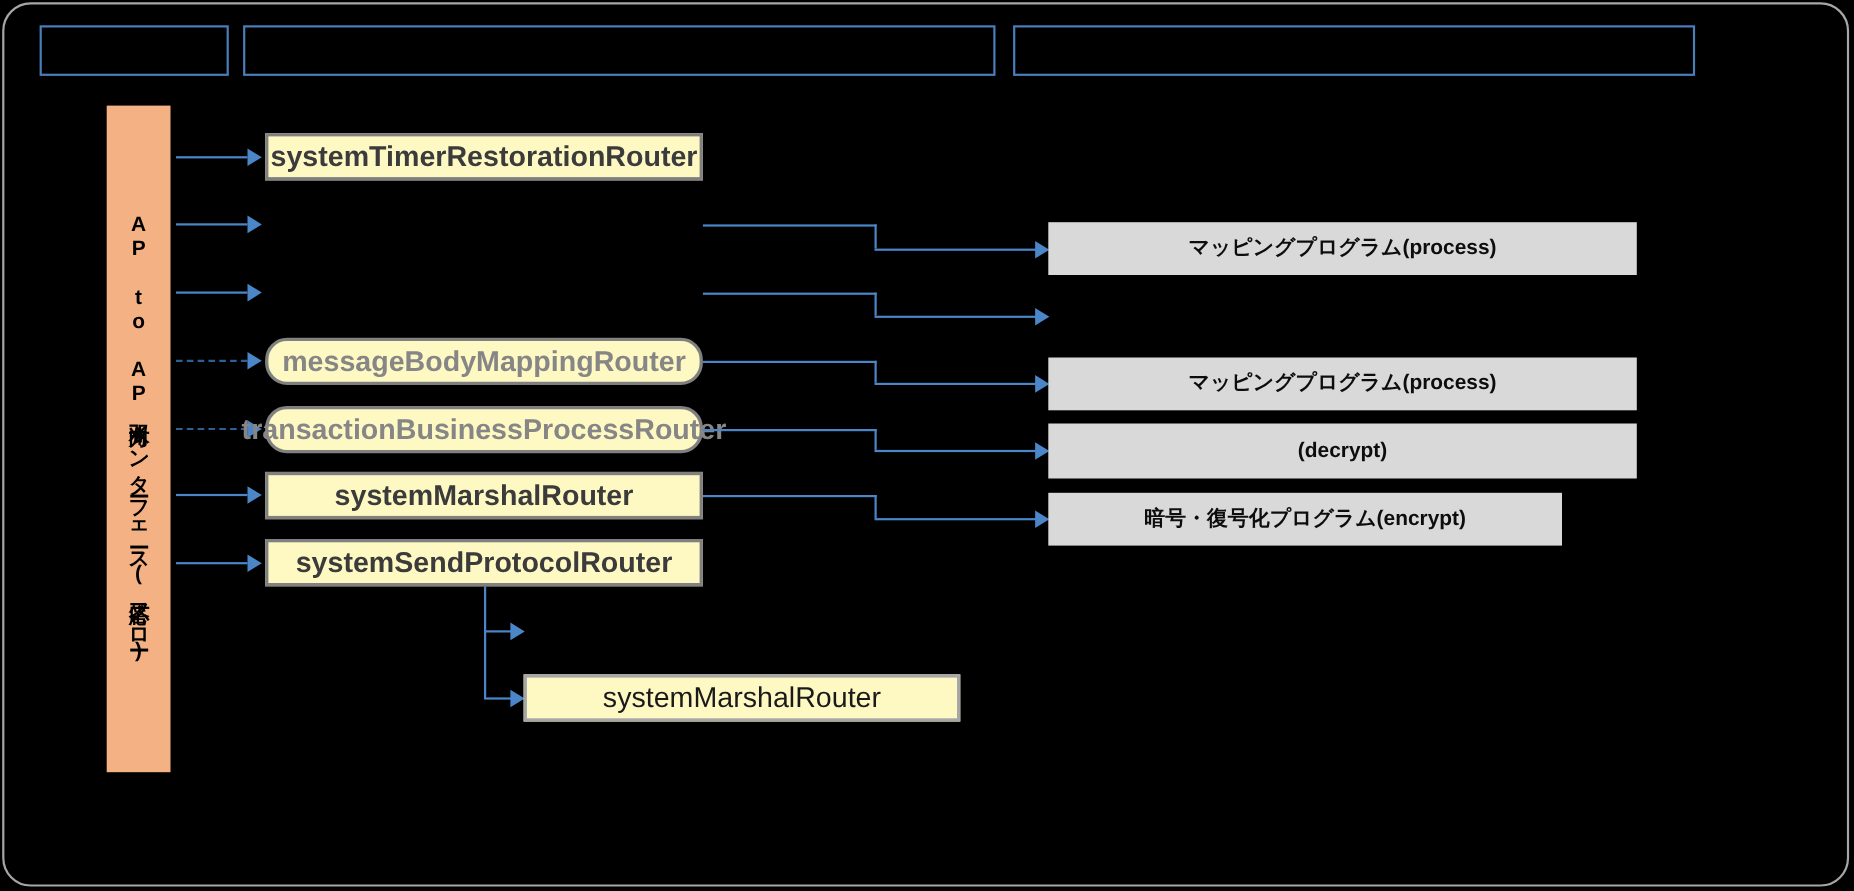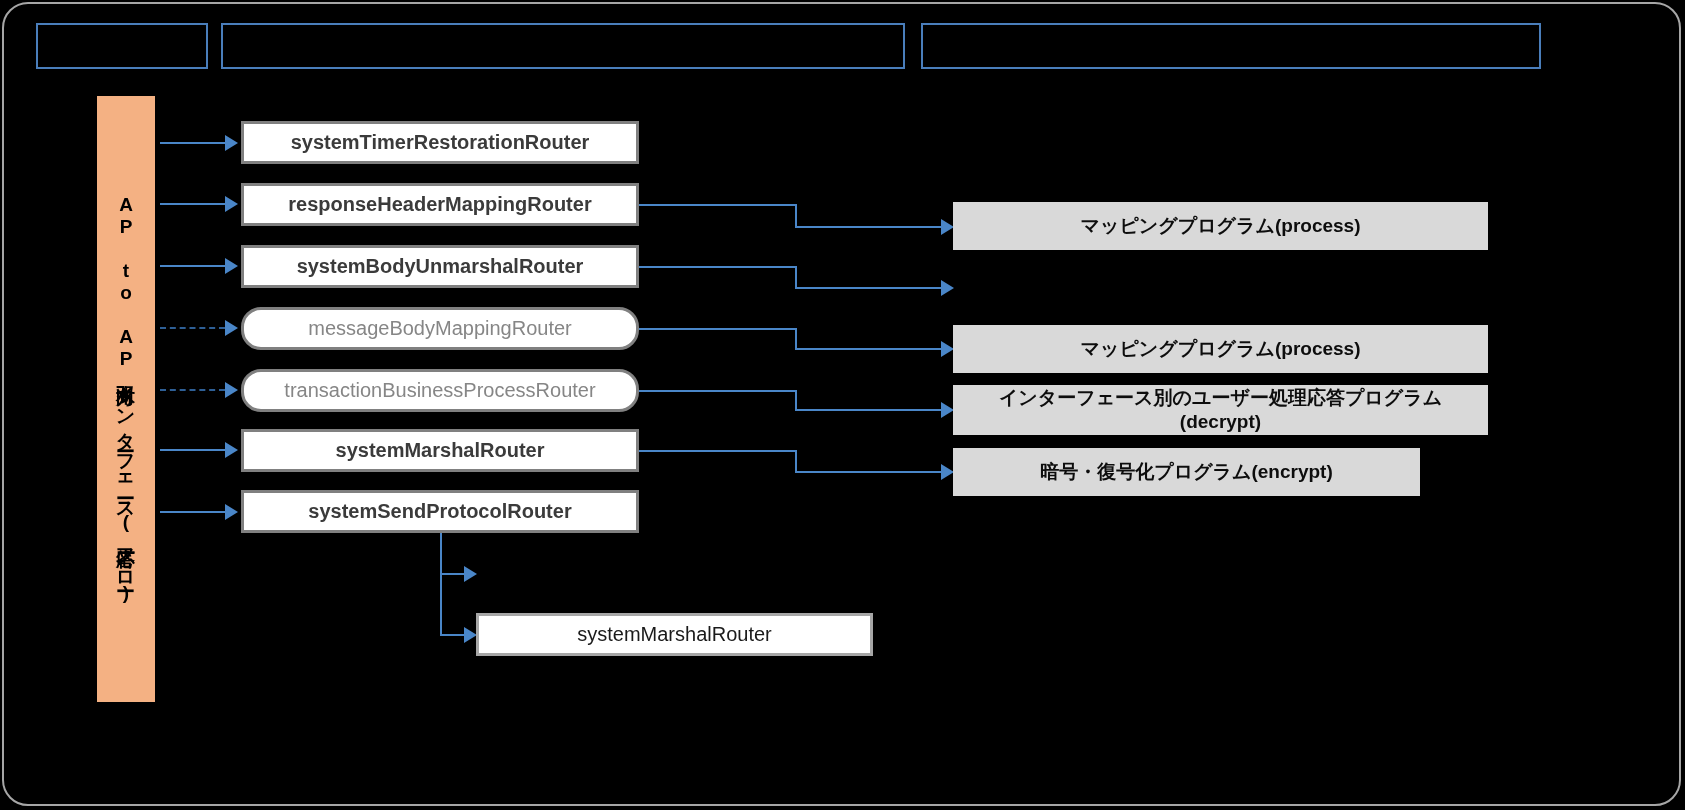--- a/index.html
+++ b/index.html
@@ -55,31 +55,31 @@
     white-space: nowrap;
   }
   
   .node {
     position: absolute;
     box-sizing: border-box;
     display: flex;
     align-items: center;
     justify-content: center;
     text-align: center;
-    background: #ffffff;
+    background: #fef9c3;
     border: 3px solid #808080;
-    font-size: 20px;
+    font-size: 26px;
     color: #404040;
   }
   .node.bold {
     font-weight: bold;
     color: #3b3b3b;
   }
   .node.muted {
-    font-weight: normal;
+    font-weight: bold;
     color: #868686;
     border-radius: 20px;
   }
   .node.plain {
     font-weight: normal;
     color: #1a1a1a;
     border-width: 3px;
     border-color: #a6a6a6;
   }
   
@@ -159,26 +159,20 @@
 
   <div class="hline" style="left:160px; top:449px; width:65px;"></div>
   <div class="arrowhead" style="left:225px; top:442px;"></div>
 
   <div class="hline" style="left:160px; top:511px; width:65px;"></div>
   <div class="arrowhead" style="left:225px; top:504px;"></div>
 
   <div class="node bold" style="left:241px; top:121px; width:398px; height:43px;">
     <span>systemTimerRestorationRouter</span>
   </div>
-  <div class="node bold" style="left:241px; top:183px; width:398px; height:43px;">
-    <span>responseHeaderMappingRouter</span>
-  </div>
-  <div class="node bold" style="left:241px; top:245px; width:398px; height:43px;">
-    <span>systemBodyUnmarshalRouter</span>
-  </div>
   <div class="node muted" style="left:241px; top:307px; width:398px; height:43px;">
     <span>messageBodyMappingRouter</span>
   </div>
   <div class="node muted" style="left:241px; top:369px; width:398px; height:43px;">
     <span>transactionBusinessProcessRouter</span>
   </div>
   <div class="node bold" style="left:241px; top:429px; width:398px; height:43px;">
     <span>systemMarshalRouter</span>
   </div>
   <div class="node bold" style="left:241px; top:490px; width:398px; height:43px;">
@@ -210,21 +204,20 @@
   <div class="hline" style="left:795px; top:471px; width:148px;"></div>
   <div class="arrowhead" style="left:941px; top:464px;"></div>
 
   <div class="prog" style="left:953px; top:202px; width:535px; height:48px;">
     <span>マッピングプログラム(process)</span>
   </div>
   <div class="prog" style="left:953px; top:325px; width:535px; height:48px;">
     <span>マッピングプログラム(process)</span>
   </div>
   <div class="prog" style="left:953px; top:385px; width:535px; height:50px; flex-direction:column;">
-    <span>インターフェース別のユーザー処理応答プログラム</span>
     <span>(decrypt)</span>
   </div>
   <div class="prog" style="left:953px; top:448px; width:467px; height:48px;">
     <span>暗号・復号化プログラム(encrypt)</span>
   </div>
 
   <div class="vline" style="left:440px; top:533px; height:102px;"></div>
   <div class="hline" style="left:440px; top:573px; width:28px;"></div>
   <div class="arrowhead" style="left:464px; top:566px;"></div>
   <div class="hline" style="left:440px; top:634px; width:28px;"></div>

